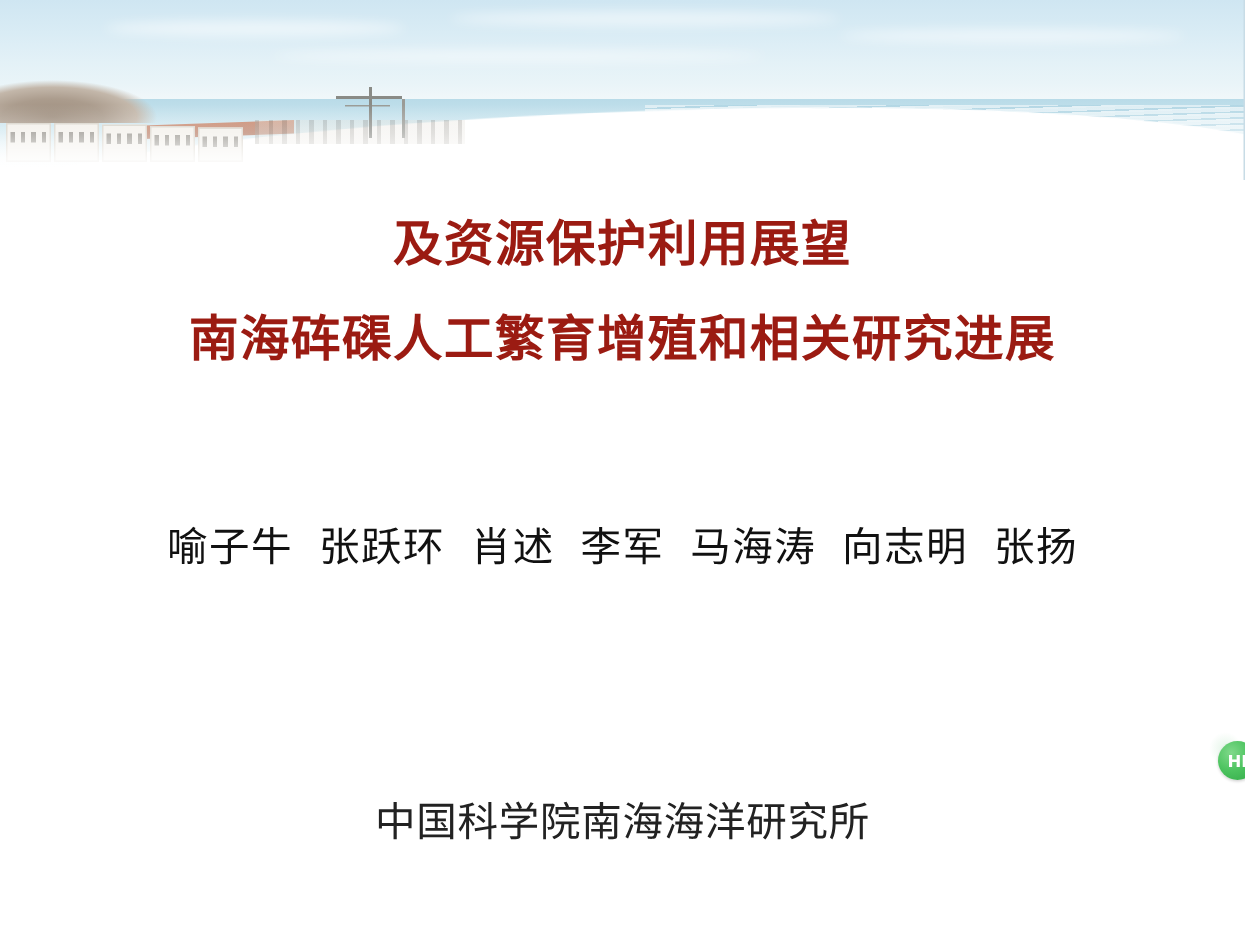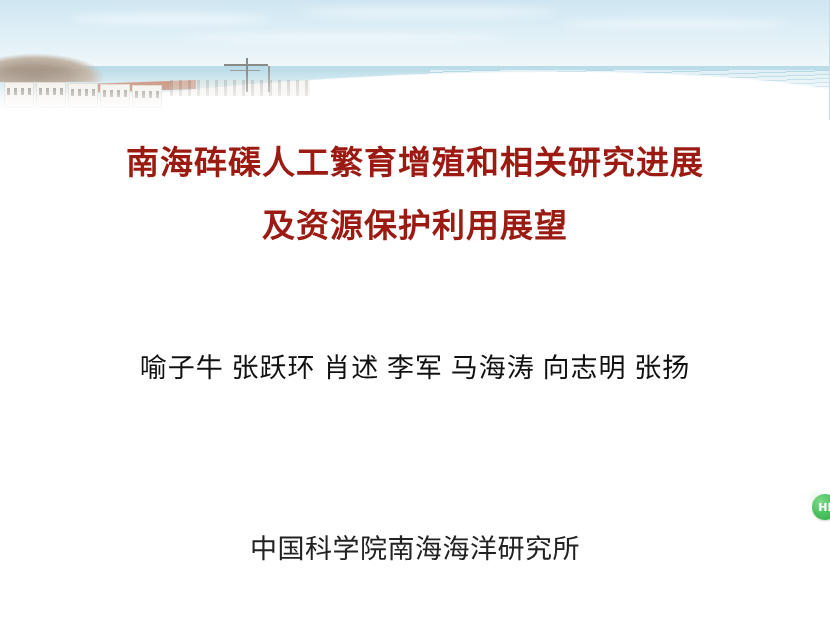--- a/index.html
+++ b/index.html
@@ -247,21 +247,21 @@
     white-space: nowrap;
   }
 
   
   .authors {
     position: absolute;
     left: 0;
     top: 349px;
     width: 830px;
     text-align: center;
-    font-family: Liberation Serif, serif;
+    font-family: Liberation Mono, monospace;
     font-size: 27px;
     line-height: 38px;
     letter-spacing: 1px;
     color: #111111;
     white-space: nowrap;
   }
 
   
   .institution {
     position: absolute;
@@ -343,22 +343,22 @@
       <div class="bldg" style="left:64px;  width:30px; height:25px;"></div>
       <div class="bldg" style="left:96px;  width:30px; height:24px;"></div>
       <div class="bldg" style="left:128px; width:30px; height:23px;"></div>
     </div>
 
     <div class="banner-fade"></div>
     <div class="banner-frame"></div>
   </div>
 
   <div class="title-block">
+    <div class="title-line">及资源保护利用展望</div>
     <div class="title-line">南海砗磲人工繁育增殖和相关研究进展</div>
-    <div class="title-line">及资源保护利用展望</div>
   </div>
 
   <div class="authors">喻子牛 张跃环 肖述 李军 马海涛 向志明 张扬</div>
 
   <div class="institution">中国科学院南海海洋研究所</div>
 
   <div class="badge-halo"></div>
   <div class="badge">
     <span class="badge-label">HI</span>
   </div>

